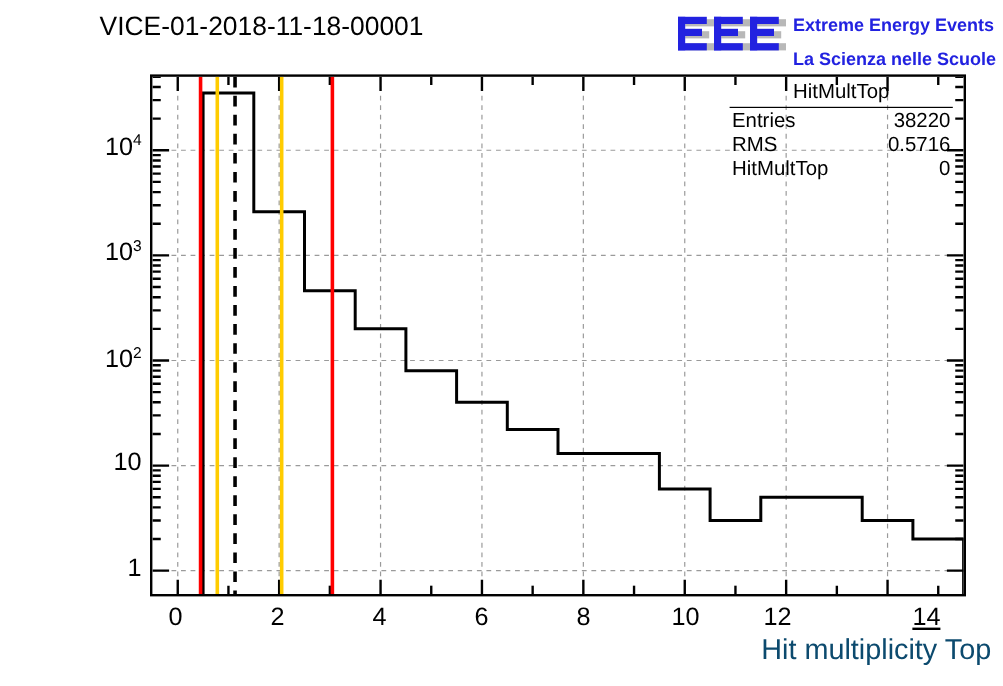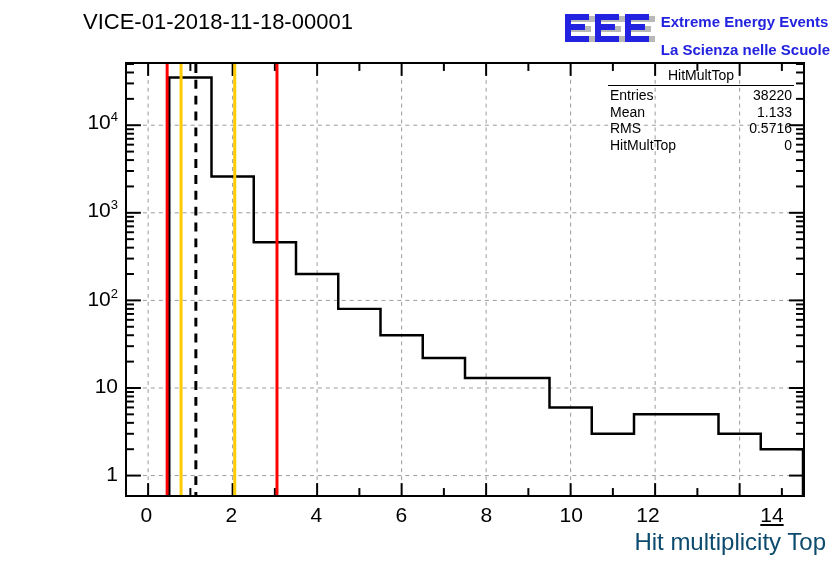--- a/index.html
+++ b/index.html
@@ -21,21 +21,21 @@
   #plot{position:absolute;left:0;top:0;width:100%;height:100%;}
 
   
   .ylab{position:absolute;font-size:21px;color:#000;text-align:right;white-space:nowrap;}
   .ylab sup{font-size:13px;vertical-align:super;}
   .xlab{position:absolute;font-size:21px;color:#000;white-space:nowrap;}
   #xtitle{position:absolute;right:10px;top:528px;font-size:24px;color:#0c4a6e;white-space:nowrap;}
 
   
   #stats{position:absolute;left:604px;top:66px;width:194px;
-         background:transparent;font-size:14px;color:#000;}
+         background:transparent;font-size:17px;color:#000;}
   #stats .st-title{text-align:center;padding:1px 0 2px 0;}
   #stats .st-rule{height:1px;background:#000;margin:0 4px 1px 4px;}
   #stats .st-row{display:flex;justify-content:space-between;padding:0 6px;line-height:1.18;}
   #stats .st-row .k{text-align:left;}
   #stats .st-row .v{text-align:center;}
 </style>
 </head>
 <body>
 
 <div id="title">VICE-01-2018-11-18-00001</div>
@@ -235,24 +235,20 @@
 <div id="xtitle">Hit multiplicity Top</div>
 
 <div id="stats">
   <div class="st-title">HitMultTop</div>
   <div class="st-rule"></div>
   <div class="st-row">
     <span class="k">Entries</span>
     <span class="v">38220</span>
   </div>
   <div class="st-row">
-    <span class="k">Mean</span>
-    <span class="v">1.133</span>
-  </div>
-  <div class="st-row">
     <span class="k">RMS</span>
     <span class="v">0.5716</span>
   </div>
   <div class="st-row">
     <span class="k">HitMultTop</span>
     <span class="v">0</span>
   </div>
 </div>
 
 </body></html>

